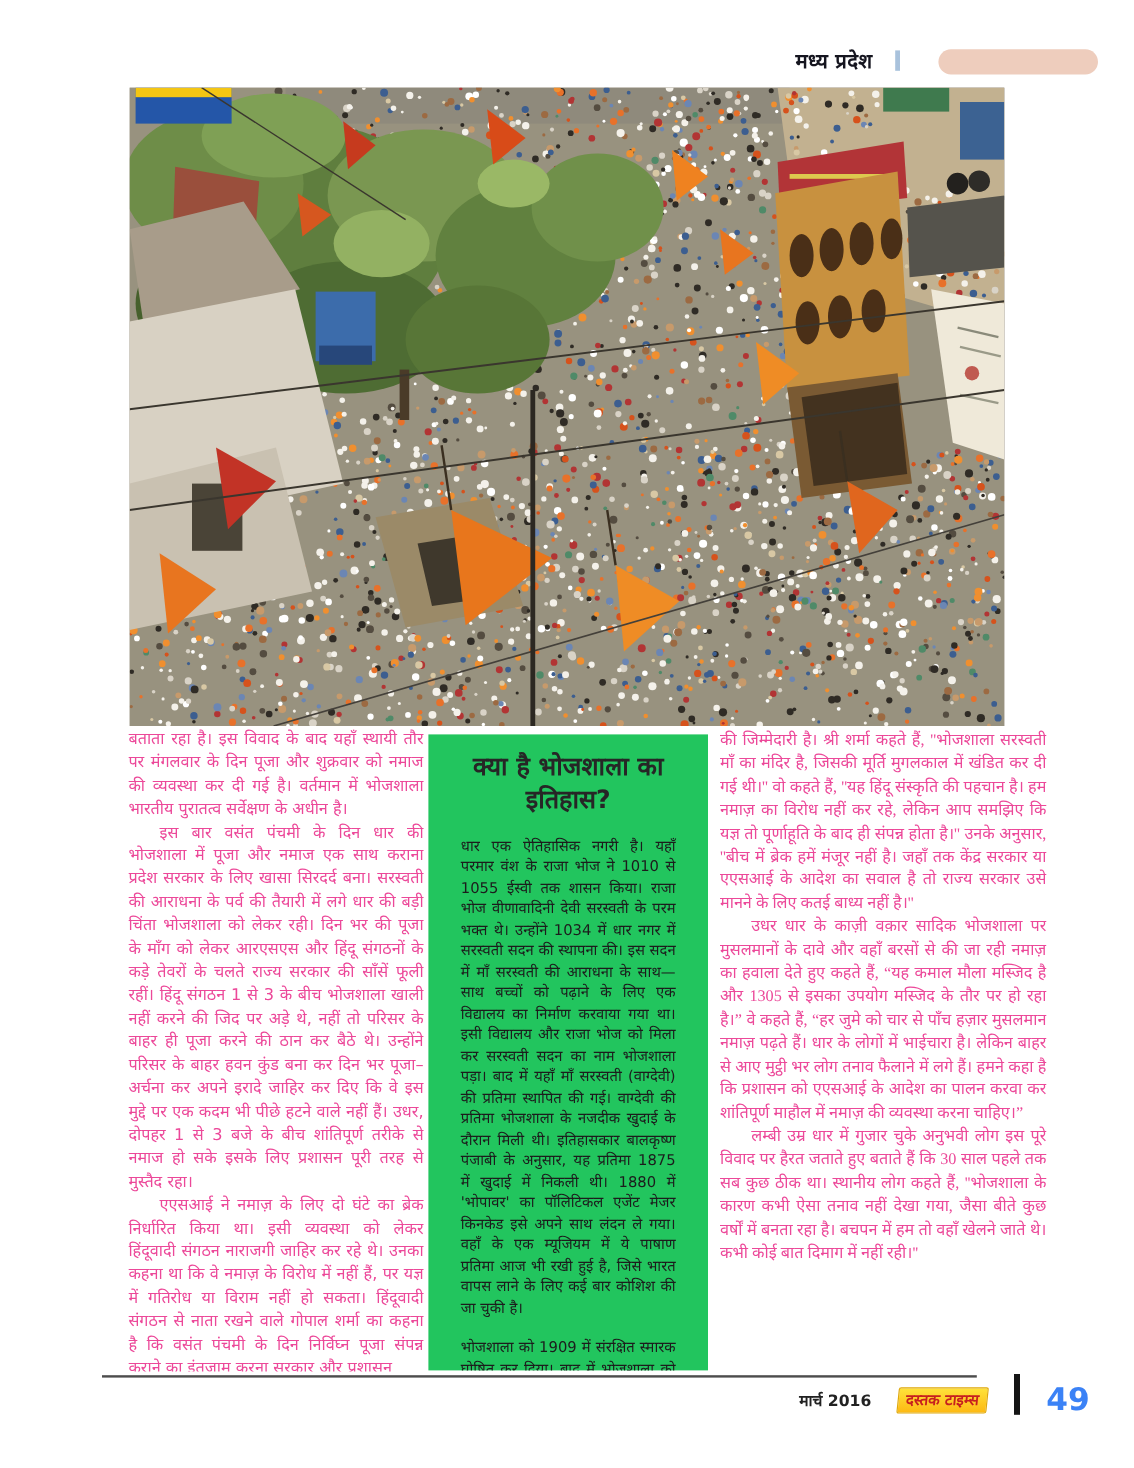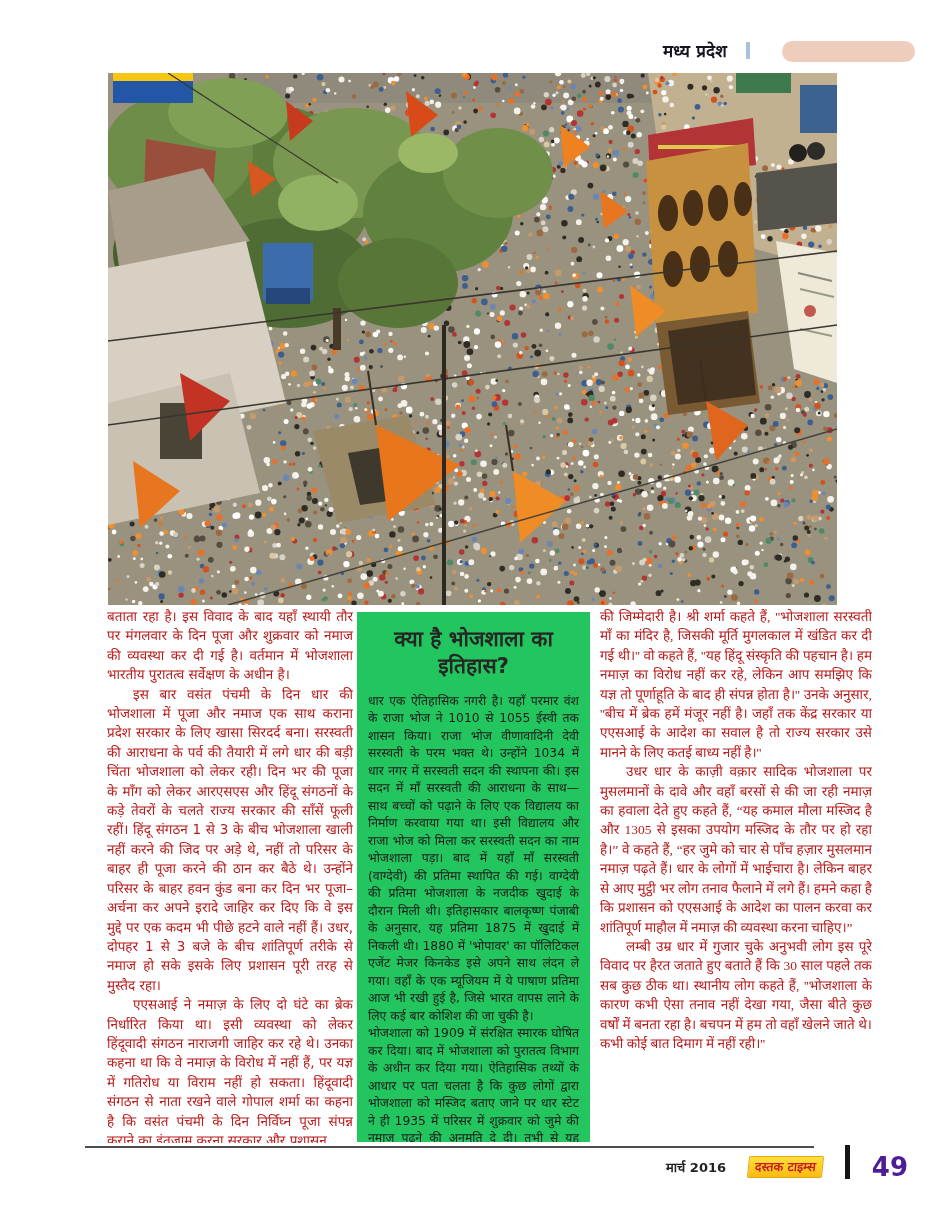--- a/index.html
+++ b/index.html
@@ -11,41 +11,41 @@
                  color:#15151f;letter-spacing:.2px;}
   .accent-bar{position:absolute;top:42px;left:746px;width:4px;height:17px;background:#a9c2dc;}
   .pill{position:absolute;top:41px;left:782px;width:133px;height:21px;border-radius:11px;background:#eecdbd;}
 
   
   .photo{position:absolute;left:108px;top:73px;width:729px;height:532px;margin:0;overflow:hidden;background:#98927f;}
   .photo svg{display:block;}
 
   
   .col{position:absolute;top:607px;height:536px;overflow:hidden;font-size:13.5px;line-height:19.4px;
-       text-align:justify;color:#b91c1c;}
+       text-align:justify;color:#ec4899;}
   .col p{margin:0;}
   .col p.ind{text-indent:26px;}
   .col-left{left:107px;width:246px;}
   .col-right{left:600px;width:272px;font-family:Liberation Serif, serif;}
 
   
   .history-box{position:absolute;left:357px;top:612px;width:233px;height:530px;background:#22c55e;
                box-sizing:border-box;padding:10px 11px 8px;overflow:hidden;}
   .history-box h2{margin:4px 4px 12px;font-size:21px;line-height:1.3;text-align:center;color:#262626;font-weight:bold;}
-  .history-box p{margin:0;font-size:12.3px;line-height:17.5px;text-align:justify;color:#1c1c1c;}
+  .history-box p{margin:16px;font-size:12.3px;line-height:17.5px;text-align:justify;color:#1c1c1c;}
 
   
   .footer-rule{position:absolute;left:85px;top:1146px;width:729px;height:2px;background:#4c4c4c;}
   .footer{position:absolute;top:1150px;right:73px;display:flex;align-items:center;gap:22px;text-align:right;}
   .issue-date{font-size:13px;font-weight:bold;color:#222;}
   .logo{display:inline-block;background:linear-gradient(#ffe23a,#fdb913);color:#c71f1f;font-weight:bold;
         font-size:12.5px;padding:1px 6px 2px;border-radius:2px;transform:skewX(-6deg);
         border:1px solid #e0a90a;white-space:nowrap;}
   .footer-divider{width:5px;height:34px;background:#151515;position:relative;top:-5px;}
-  .page-num{font-size:26px;font-weight:bold;color:#4c1d95;line-height:1;}
+  .page-num{font-size:26px;font-weight:bold;color:#3b82f6;line-height:1;}
 </style>
 </head>
 <body>
 
 <div class="page">
 
   <span class="section-label">मध्य प्रदेश</span>
   <span class="accent-bar"></span>
   <span class="pill"></span>
 

